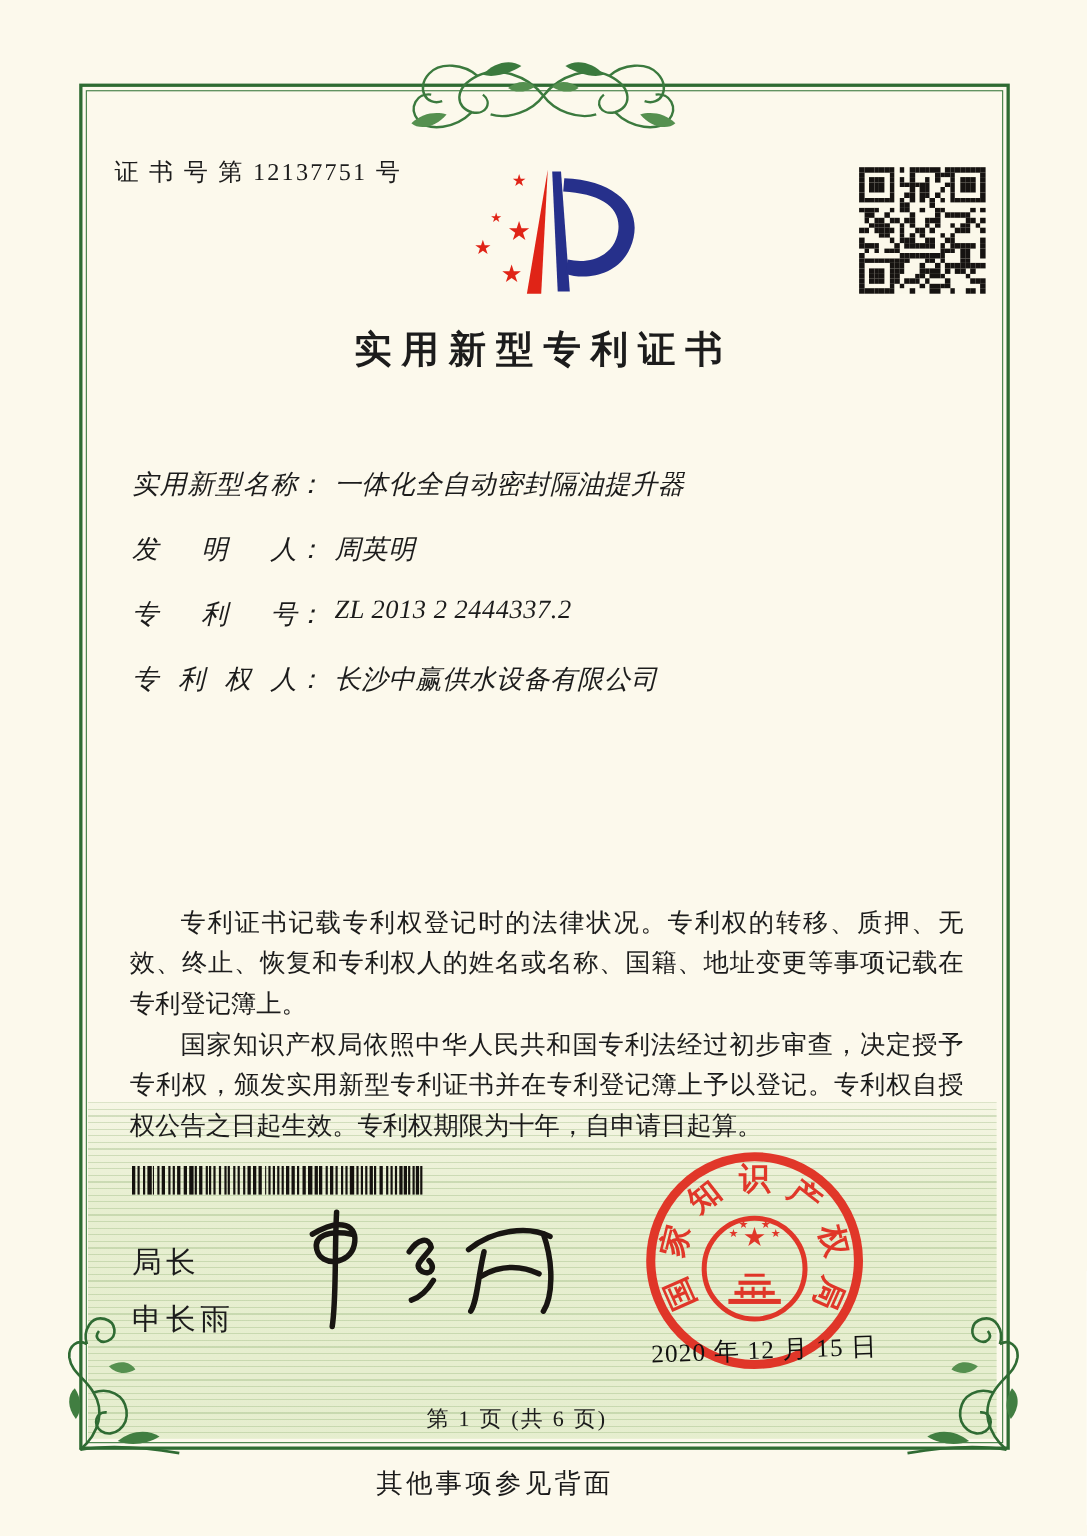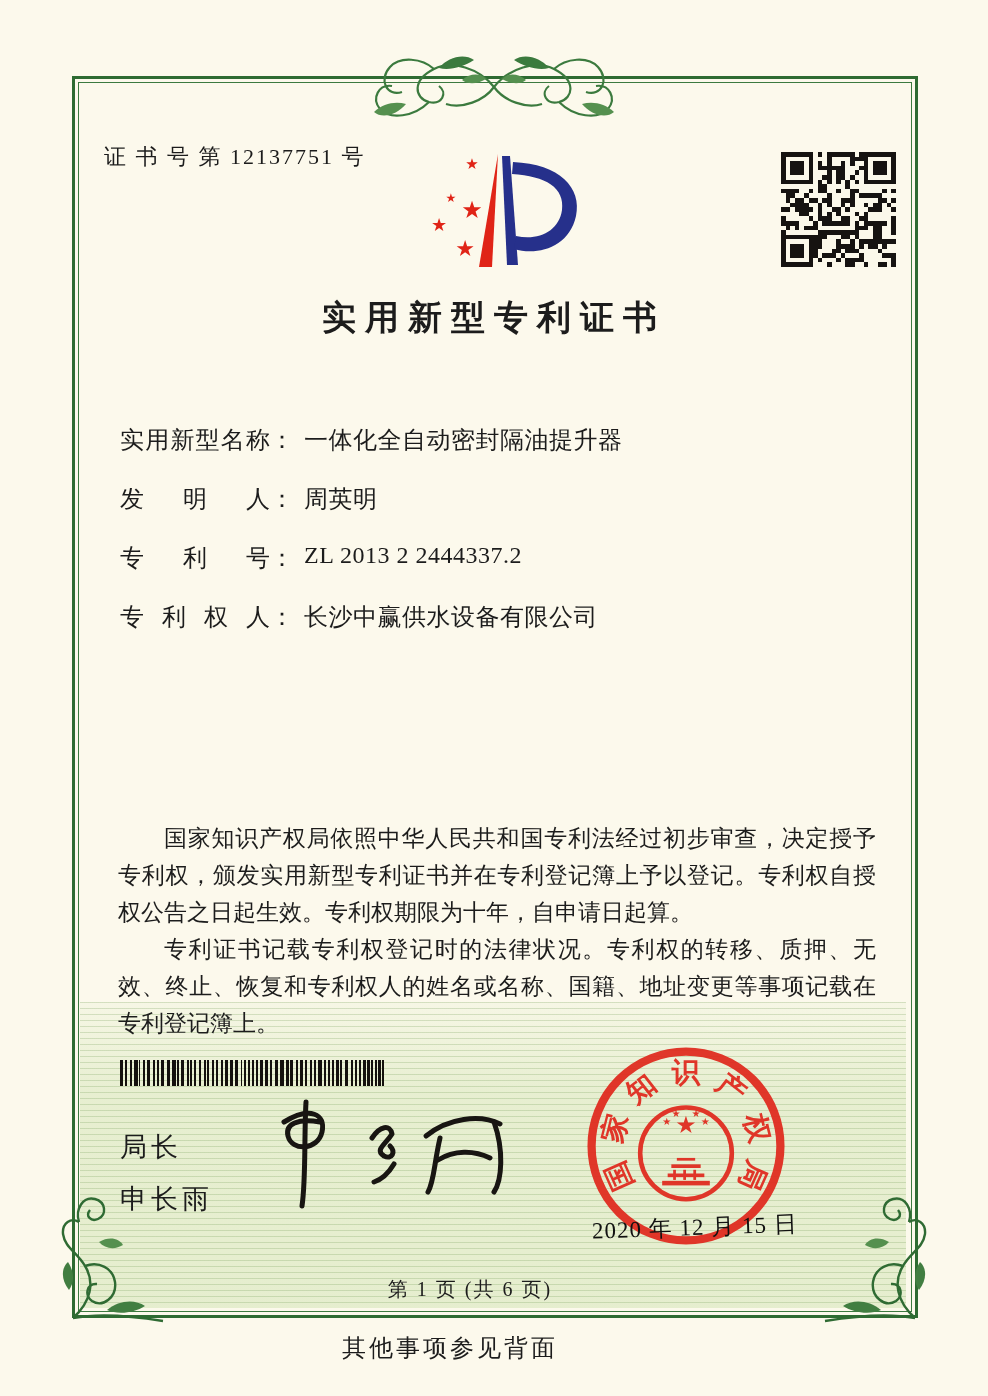--- a/index.html
+++ b/index.html
@@ -18,21 +18,21 @@
   .cert-no{position:absolute;left:104px;top:142px;font-size:22px;letter-spacing:2px;z-index:3;}
   .logo{position:absolute;left:408px;top:136px;z-index:3;}
   .qr{position:absolute;left:781px;top:152px;width:115px;height:115px;z-index:3;
       display:grid;grid-template-columns:repeat(25,1fr);grid-template-rows:repeat(25,1fr);background:#fbf8ea;}
   .qr span{display:block;}
   .qr span.d{background:#161311;}
   .title{position:absolute;left:0;top:295px;width:988px;text-align:center;font-size:34px;
          font-weight:bold;letter-spacing:9px;z-index:3;}
   
   .fields{position:absolute;left:120px;top:424px;width:776px;z-index:3;font-size:24px;}
-  .field-row{height:25px;margin-bottom:34px;white-space:nowrap;}
+  .field-row{height:25px;margin-bottom:34px;white-space:nowrap;font-style:italic;}
   .f-label{display:inline-block;width:150px;text-align:justify;text-align-last:justify;vertical-align:top;}
   .f-colon{display:inline-block;vertical-align:top;}
   .f-value{display:inline-block;margin-left:10px;vertical-align:top;letter-spacing:.5px;}
   .grant-right{position:absolute;left:440px;top:0;}
   .grant-right .f-label2{display:inline-block;letter-spacing:2px;}
   
   .body-text{position:absolute;left:118px;top:820px;width:758px;z-index:3;
              font-size:23px;line-height:37px;text-align:justify;}
   .body-text p{margin:0;text-indent:2em;}
   
@@ -763,22 +763,22 @@
     </div>
     <div class="field-row">
       <span class="f-label">专利号</span><span class="f-colon">：</span><span class="f-value">ZL 2013 2 2444337.2</span>
     </div>
     <div class="field-row">
       <span class="f-label">专利权人</span><span class="f-colon">：</span><span class="f-value">长沙中赢供水设备有限公司</span>
     </div>
   </div>
 
   <div class="body-text">
+    <p>专利证书记载专利权登记时的法律状况。专利权的转移、质押、无效、终止、恢复和专利权人的姓名或名称、国籍、地址变更等事项记载在专利登记簿上。</p>
     <p>国家知识产权局依照中华人民共和国专利法经过初步审查，决定授予专利权，颁发实用新型专利证书并在专利登记簿上予以登记。专利权自授权公告之日起生效。专利权期限为十年，自申请日起算。</p>
-    <p>专利证书记载专利权登记时的法律状况。专利权的转移、质押、无效、终止、恢复和专利权人的姓名或名称、国籍、地址变更等事项记载在专利登记簿上。</p>
   </div>
 
   <div class="barcode">
       <i style="width: 3px; margin-right: 2px;"></i>
       <i style="width: 2px; margin-right: 3px;"></i>
       <i style="width: 2px; margin-right: 2px;"></i>
       <i style="width: 4px; margin-right: 1px;"></i>
       <i style="width: 1px; margin-right: 3px;"></i>
       <i style="width: 2px; margin-right: 2px;"></i>
       <i style="width: 3px; margin-right: 3px;"></i>

